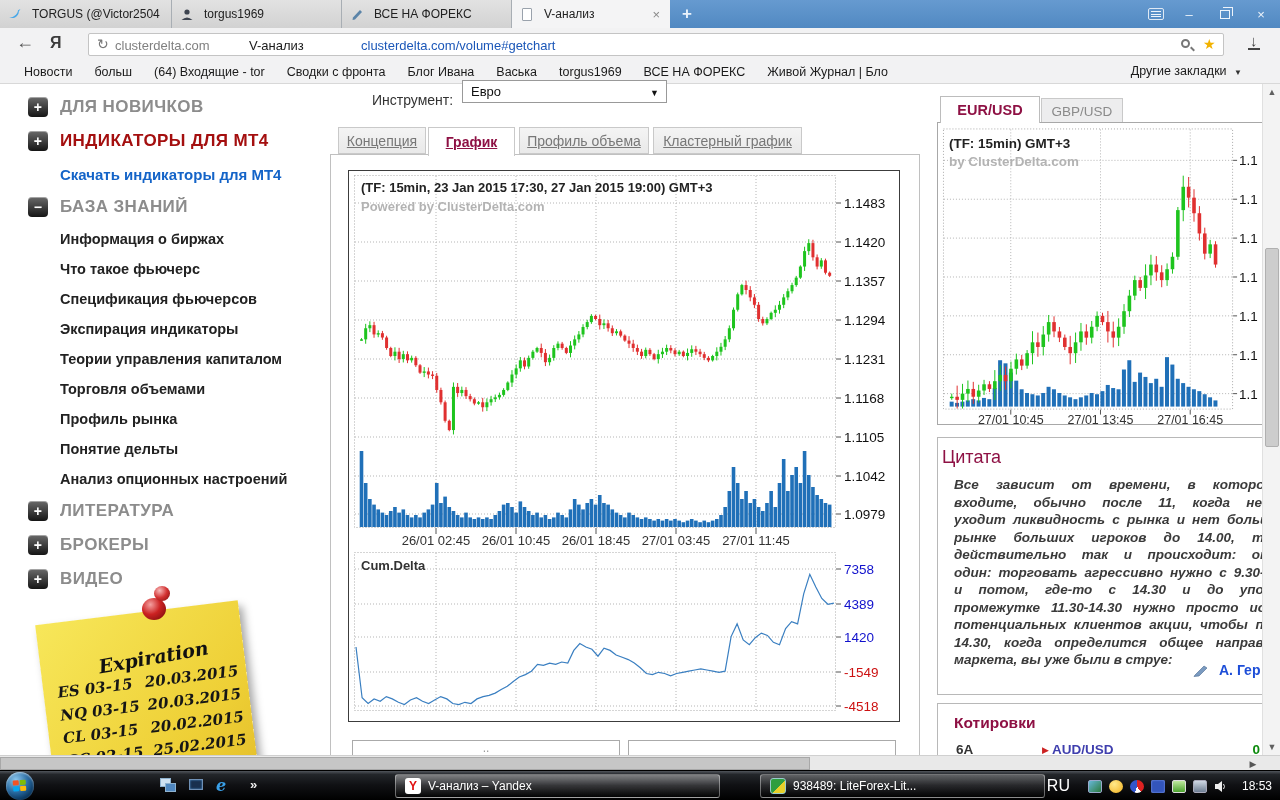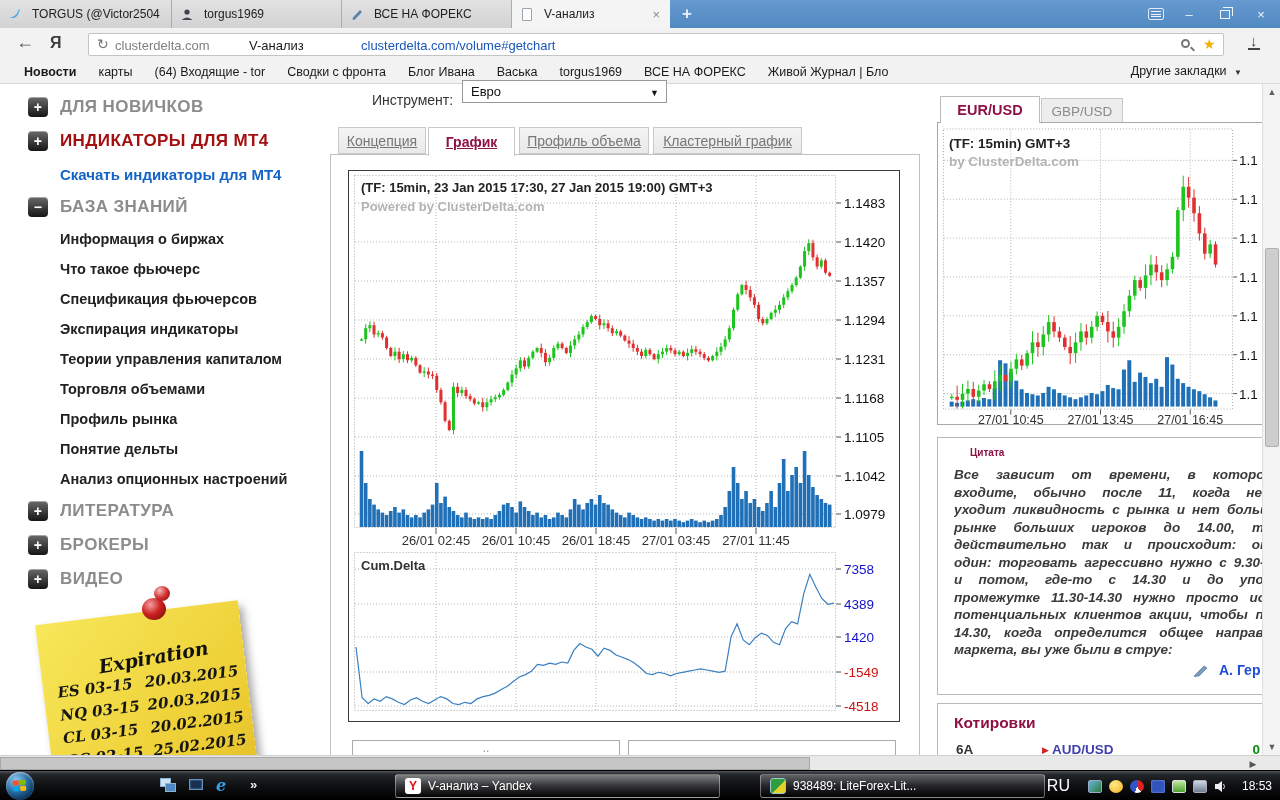--- a/index.html
+++ b/index.html
@@ -40,21 +40,21 @@
   #url-text { position:absolute; left:272px; top:4px; color:#1b57b8; }
   #find-icon { position:absolute; left:1092px; top:5px; width:9px; height:9px; border:2px solid #777; border-radius:50%; }
   #find-icon:after { content:""; position:absolute; left:7px; top:7px; width:5px; height:2px; background:#777; transform:rotate(45deg); }
   #star-icon { position:absolute; left:1114px; top:2px; color:#f2b200; font-size:14px; }
   #download-icon { position:absolute; left:1248px; top:5px; color:#444; font-size:15px; font-weight:bold; border-bottom:2px solid #444; line-height:15px; padding:0 2px; }
 
   
   #bookmarksbar { position:absolute; left:0; top:60px; width:1280px; height:24px; background:#f2f2f3;
     border-bottom:1px solid #d8d8d8; display:flex; align-items:center; font-size:12.5px; color:#1a1a1a; }
   .bm { margin-left:22px; white-space:nowrap; }
-  .bm:first-child { margin-left:24px;font-weight:bold; }
+  .bm:first-child { margin-left:24px; }
   #other-bookmarks { position:absolute; right:38px; top:4px; font-size:12.5px; color:#1a1a1a; }
   #other-caret { font-size:8px; color:#333; margin-left:4px; }
 
   
   #sidebar { position:absolute; left:0; top:84px; width:330px; }
   .sb-section { height:34px; display:flex; align-items:center; gap:12px; padding-left:28px;
     font-size:17px; font-weight:bold; letter-spacing:.4px; color:#8c8c8c; }
   .sb-section.red { color:#a40f0f; }
   .sb-toggle { width:20px; height:20px; border-radius:4px; flex:none;
     background:linear-gradient(#6a6a6a,#151515); color:#fff; font-size:14px; font-weight:bold;
@@ -102,21 +102,21 @@
   .rtab { position:absolute; height:26px; display:flex; align-items:center; justify-content:center; }
   #rtab-eur { left:940px; top:96px; width:100px; background:#fff; border:1px solid #bcbcbc;
     border-bottom:none; height:27px; color:#8e1144; font-weight:bold; font-size:14.5px; z-index:3; }
   #rtab-gbp { left:1041px; top:98px; width:82px; background:#ededee; border:1px solid #c9c9c9;
     color:#8a8a8a; font-size:13.5px; }
   #mini-box { position:absolute; left:937px; top:122px; width:325px; height:303px; background:#fff;
     border-top:1px solid #a8a8a8; border-left:1px solid #a8a8a8; border-bottom:1px solid #a8a8a8; z-index:2; }
 
   #quote-box { position:absolute; left:937px; top:437px; width:325px; height:258px; background:#fff;
     border:1px solid #b8b8b8; border-right:none; overflow:hidden; z-index:2; }
-  #quote-title { margin:9px 0 8px 32px; color:#8e1144; font-weight:bold; font-size:10px; }
+  #quote-title { margin:9px 0 8px 4px; color:#8e1144; font-weight:normal; font-size:18px; }
   .qline { margin-left:16px; width:318px; font-size:13.5px; font-weight:bold; font-style:italic;
     color:#3a3a3a; line-height:17.5px; white-space:nowrap; text-align:justify;
     text-align-last:justify; overflow:hidden; }
   .qline.last { text-align-last:left; }
   #quote-sig { position:absolute; left:255px; top:224px; display:flex; align-items:center; gap:8px;
     font-size:14px; font-weight:bold; color:#1d4ed8; white-space:nowrap; }
 
   #quotes-box { position:absolute; left:937px; top:703px; width:325px; height:66px; background:#fff;
     border:1px solid #b8b8b8; border-right:none; overflow:hidden; z-index:2; }
   #quotes-title { margin:10px 0 10px 16px; color:#8e1144; font-weight:bold; font-size:15.5px; }
@@ -239,21 +239,21 @@
     <span id="url-text">clusterdelta.com/volume#getchart</span>
     <span id="find-icon"></span>
     <span id="star-icon">★</span>
   </div>
   <span id="download-icon">↓</span>
 </div>
 
 <div id="bookmarksbar">
   <span id="bm-container" style="display:flex;align-items:center;">
         <span class="bm">Новости</span>
-        <span class="bm">карты</span>
+        <span class="bm">больш</span>
         <span class="bm">(64) Входящие - tor</span>
         <span class="bm">Сводки с фронта</span>
         <span class="bm">Блог Ивана</span>
         <span class="bm">Васька</span>
         <span class="bm">torgus1969</span>
         <span class="bm">ВСЕ НА ФОРЕКС</span>
         <span class="bm">Живой Журнал | Бло</span>
       </span>
   <span id="other-bookmarks">
     <span>Другие закладки</span>

